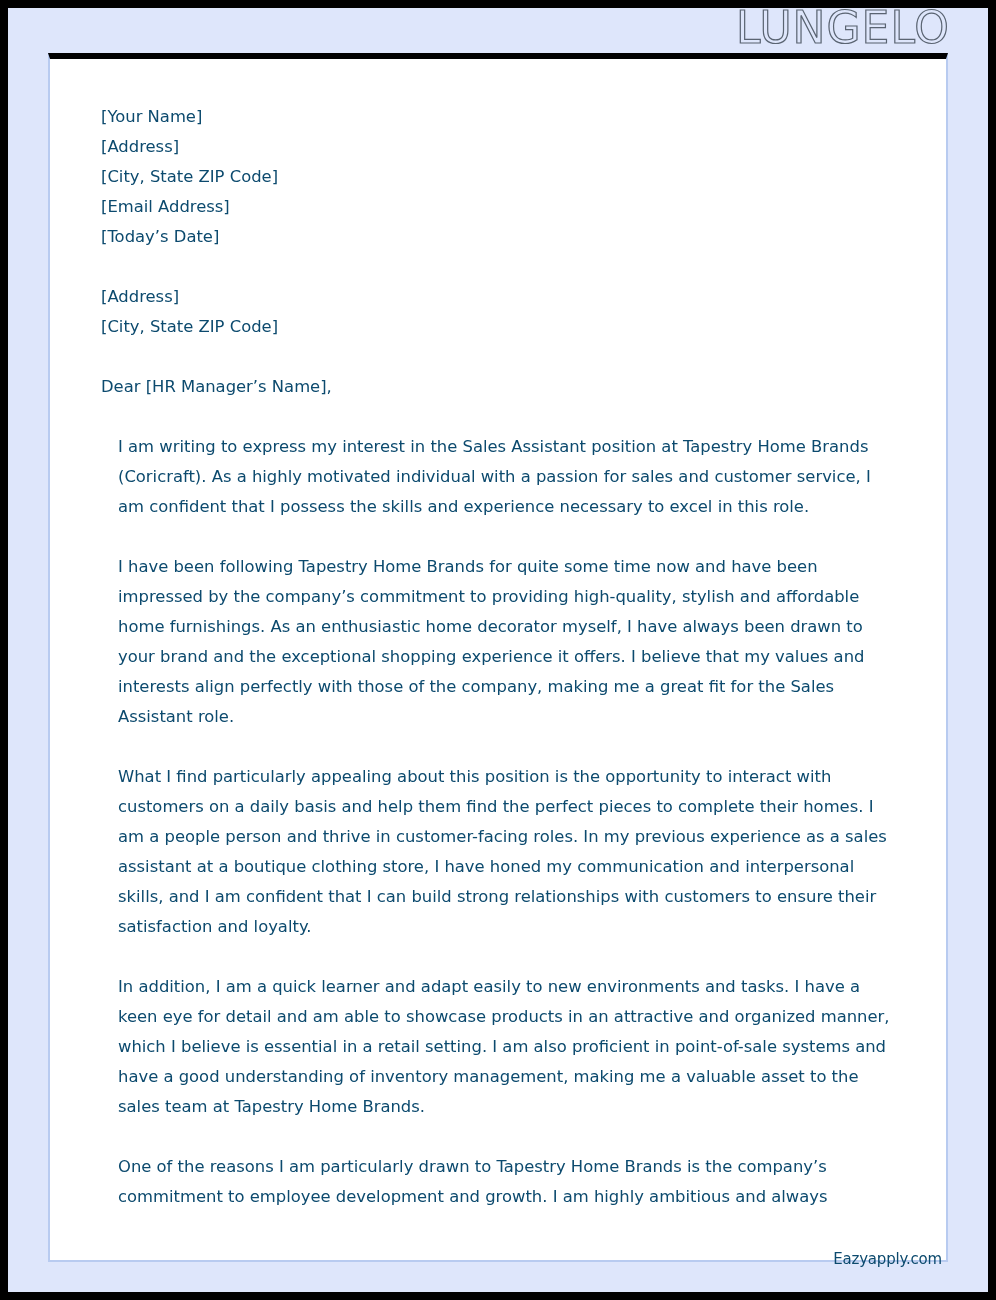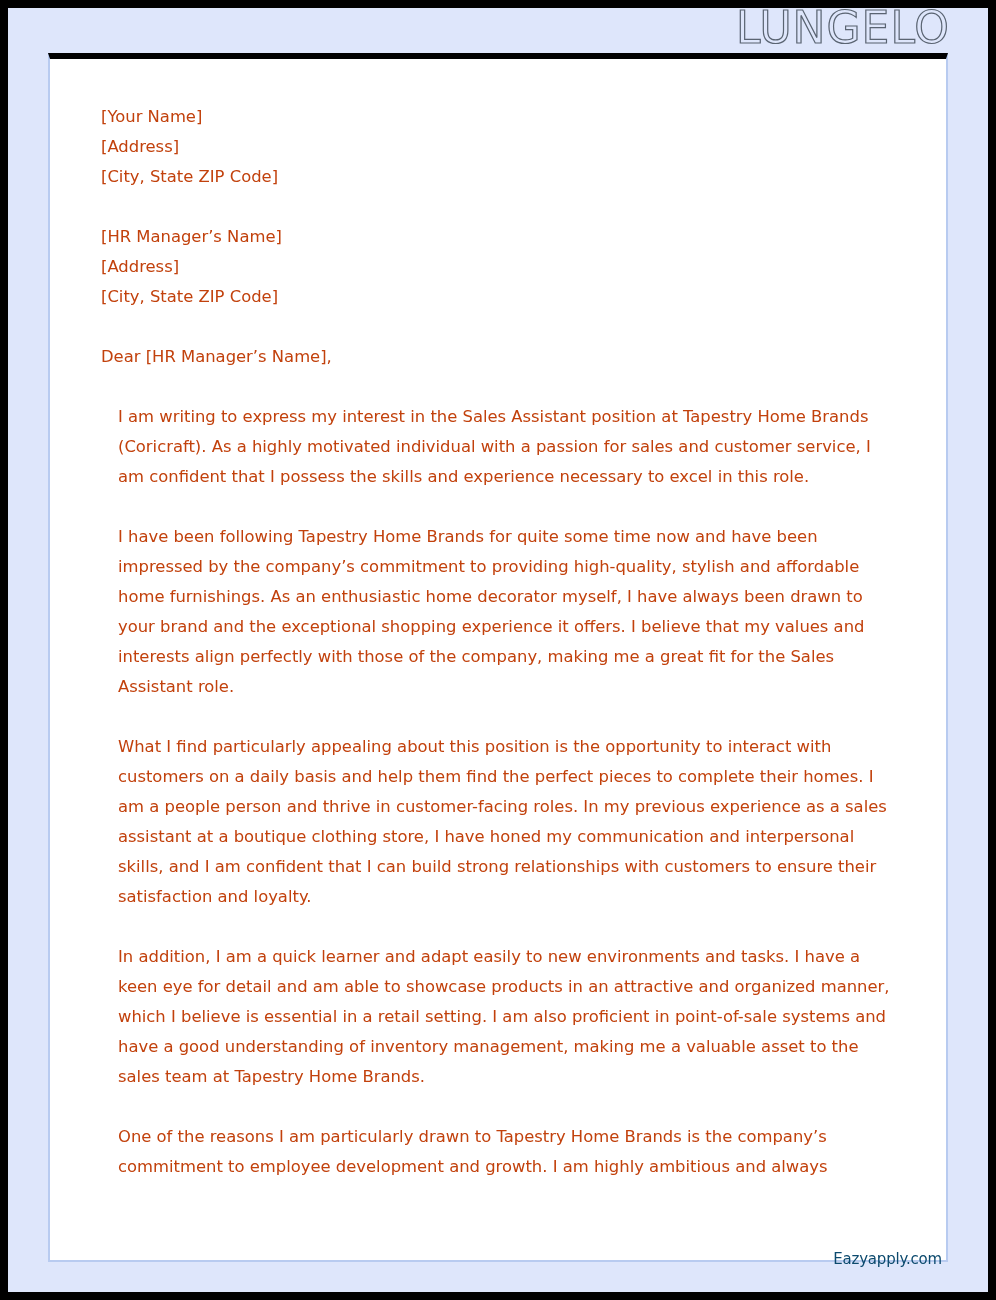--- a/index.html
+++ b/index.html
@@ -76,21 +76,21 @@
   }
 
   #doc-body {
     position: absolute;
     left: 51px;
     top: 43px;
     width: 800px;
     font-family: "DejaVu Sans", sans-serif;
     font-size: 16.4px;
     line-height: 30px;
-    color: #c2410c;
+    color: #0c4a6e;
     font-weight: 400;
   }
 
   .addr-block {
     margin: 0 0 30px 0;
   }
   .addr-line {
     display: block;
     white-space: nowrap;
   }
@@ -130,24 +130,25 @@
       <div id="brand-title">LUNGELO</div>
     </div>
 
     <div id="document-sheet">
       <div id="doc-body">
 
         <div class="addr-block">
           <span class="addr-line">[Your Name]</span>
           <span class="addr-line">[Address]</span>
           <span class="addr-line">[City, State ZIP Code]</span>
+          <span class="addr-line">[Email Address]</span>
+          <span class="addr-line">[Today’s Date]</span>
         </div>
 
         <div class="addr-block">
-          <span class="addr-line">[HR Manager’s Name]</span>
           <span class="addr-line">[Address]</span>
           <span class="addr-line">[City, State ZIP Code]</span>
         </div>
 
         <p class="salutation">Dear [HR Manager’s Name],</p>
 
         <p class="body-para">I am writing to express my interest in the Sales Assistant position at Tapestry Home Brands (Coricraft). As a highly motivated individual with a passion for sales and customer service, I am confident that I possess the skills and experience necessary to excel in this role.</p>
         <p class="body-para">I have been following Tapestry Home Brands for quite some time now and have been impressed by the company’s commitment to providing high-quality, stylish and affordable home furnishings. As an enthusiastic home decorator myself, I have always been drawn to your brand and the exceptional shopping experience it offers. I believe that my values and interests align perfectly with those of the company, making me a great fit for the Sales Assistant role.</p>
         <p class="body-para">What I find particularly appealing about this position is the opportunity to interact with customers on a daily basis and help them find the perfect pieces to complete their homes. I am a people person and thrive in customer-facing roles. In my previous experience as a sales assistant at a boutique clothing store, I have honed my communication and interpersonal skills, and I am confident that I can build strong relationships with customers to ensure their satisfaction and loyalty.</p>
         <p class="body-para">In addition, I am a quick learner and adapt easily to new environments and tasks. I have a keen eye for detail and am able to showcase products in an attractive and organized manner, which I believe is essential in a retail setting. I am also proficient in point-of-sale systems and have a good understanding of inventory management, making me a valuable asset to the sales team at Tapestry Home Brands.</p>

